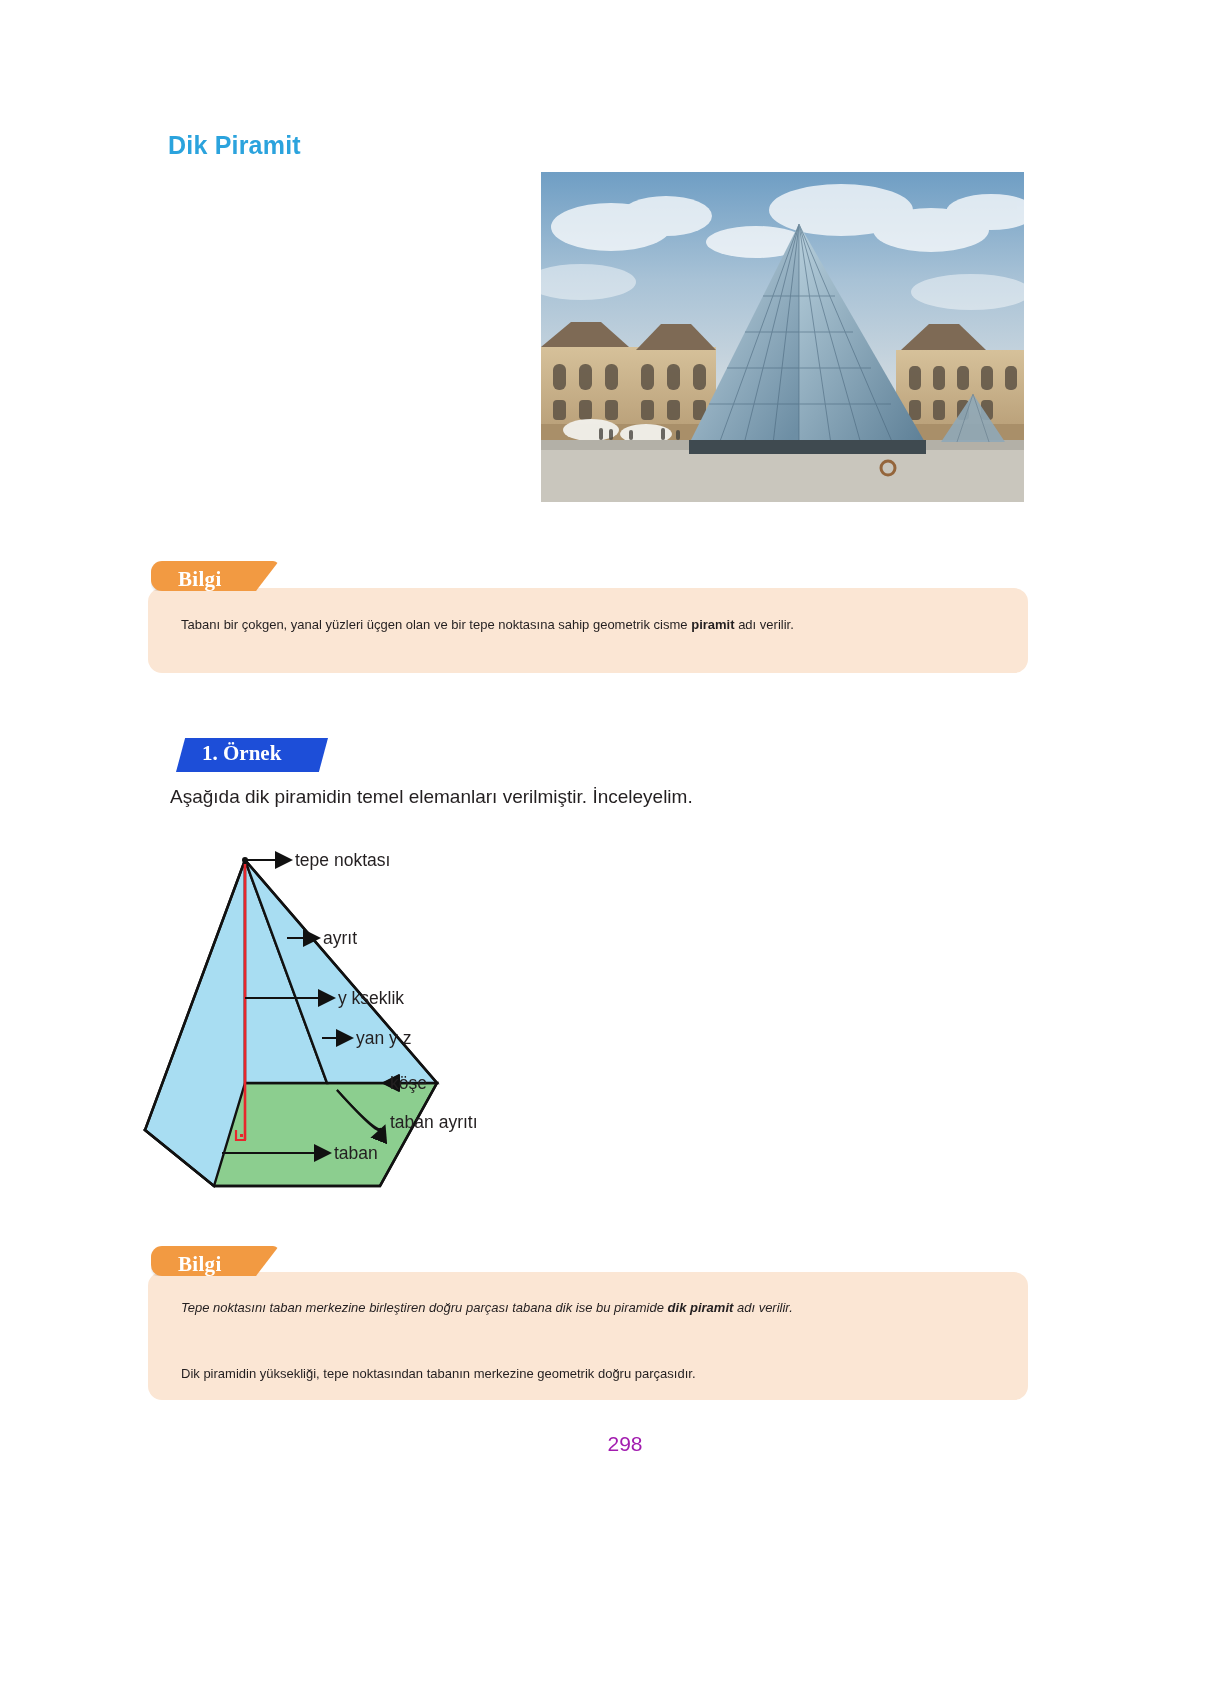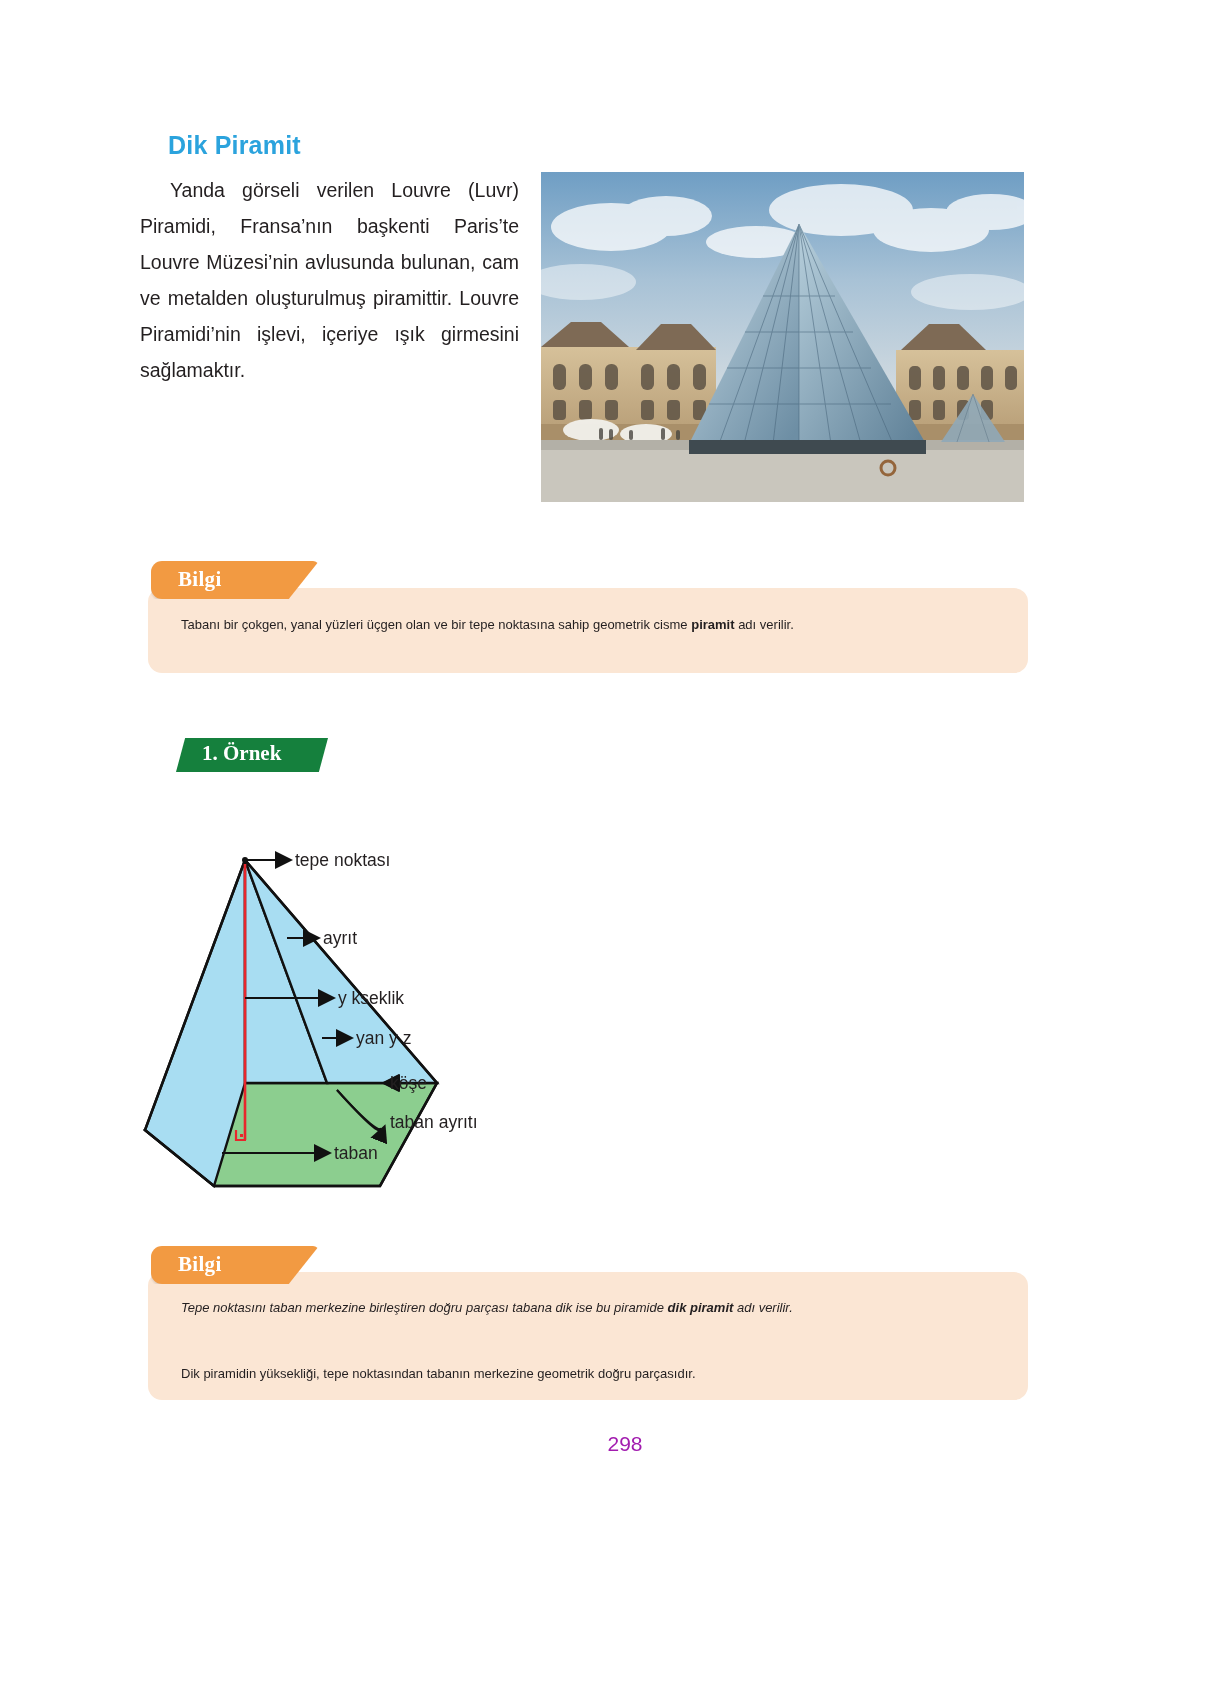--- a/index.html
+++ b/index.html
@@ -63,27 +63,26 @@
     position: absolute;
     background: #fbe6d4;
     border-radius: 14px;
   }
   .info-box.one { left: 128px; top: 588px; width: 880px; height: 85px; }
   .info-box.two { left: 128px; top: 1272px; width: 880px; height: 128px; }
 
   .badge-bilgi {
     position: absolute;
     width: 128px;
-    height: 38px;
+    height: 30px;
     background: #f29a42;
     border-radius: 11px 6px 6px 11px;
     -webkit-clip-path: polygon(0 0, 100% 0, 82% 100%, 0 100%);
     clip-path: polygon(0 0, 100% 0, 82% 100%, 0 100%);
     box-shadow: 0 2px 2px rgba(0,0,0,0.10);
-    padding-left: 40px;
   }
   .badge-bilgi .lbl {
     position: absolute;
     left: 27px;
     top: 6px;
     color: #ffffff;
     font-family: "Liberation Serif", serif;
     font-weight: bold;
     font-size: 21px;
     letter-spacing: 0.3px;
@@ -102,21 +101,21 @@
   .ip2 { left: 133px; top: 1291px; width: 872px; text-indent: 28px; font-style: italic; }
   .ip3 { left: 133px; top: 1357px; width: 872px; text-indent: 28px; }
 
   
   .badge-ornek {
     position: absolute;
     left: 156px;
     top: 738px;
     width: 152px;
     height: 34px;
-    background: #15803d;
+    background: #1d4ed8;
     -webkit-clip-path: polygon(6% 0, 100% 0, 94% 100%, 0 100%);
     clip-path: polygon(6% 0, 100% 0, 94% 100%, 0 100%);
   }
   .badge-ornek .lbl {
     position: absolute;
     left: 26px;
     top: 3px;
     color: #ffffff;
     font-family: "Liberation Serif", serif;
     font-weight: bold;
@@ -170,21 +169,20 @@
     color: #a21caf;
   }
 </style>
 </head>
 <body>
 
 <div class="page">
 
   <div class="section-title">Dik Piramit</div>
 
-  <div class="intro-text">Yanda görseli verilen Louvre (Luvr) Piramidi, Fransa’nın başkenti Paris’te Louvre Müzesi’nin avlusunda bulunan, cam ve metalden oluşturulmuş piramittir. Louvre Piramidi’nin işlevi, içeriye ışık girmesini sağlamaktır.</div>
 
   <div class="photo">
     <svg width="483" height="330" viewBox="0 0 483 330" xmlns="http://www.w3.org/2000/svg">
       <defs>
         <linearGradient id="sky" x1="0" y1="0" x2="0" y2="1">
           <stop offset="0%" stop-color="#6f9ec4"></stop>
           <stop offset="45%" stop-color="#a8c2d6"></stop>
           <stop offset="100%" stop-color="#d9dfe2"></stop>
         </linearGradient>
         <linearGradient id="glass" x1="0.1" y1="0" x2="0.9" y2="1">
@@ -301,20 +299,21 @@
     <span class="lbl">Bilgi</span>
   </div>
   <div class="info-para ip1">
     <span>Tabanı bir çokgen, yanal yüzleri üçgen olan ve bir tepe noktasına sahip geometrik cisme </span><b>piramit</b><span> adı verilir.</span>
   </div>
 
   <div class="badge-ornek">
     <span class="lbl">1. Örnek</span>
   </div>
 
+  <div class="example-line">Aşağıda dik piramidin temel elemanları verilmiştir. İnceleyelim.</div>
 
   <div class="diagram">
     <svg width="400" height="360" viewBox="0 0 400 360" xmlns="http://www.w3.org/2000/svg">
 
       <polygon points="113,243 195,243 305,243 248,346 82,346 13,290" fill="#8cce8f" stroke="#111111" stroke-width="2.4"></polygon>
 
       <polygon points="113,20 13,290 82,346 113,243" fill="#a8ddf2" stroke="#111111" stroke-width="2.4"></polygon>
 
       <polygon points="113,20 113,243 195,243" fill="#a8ddf2" stroke="#111111" stroke-width="2.4"></polygon>
 

